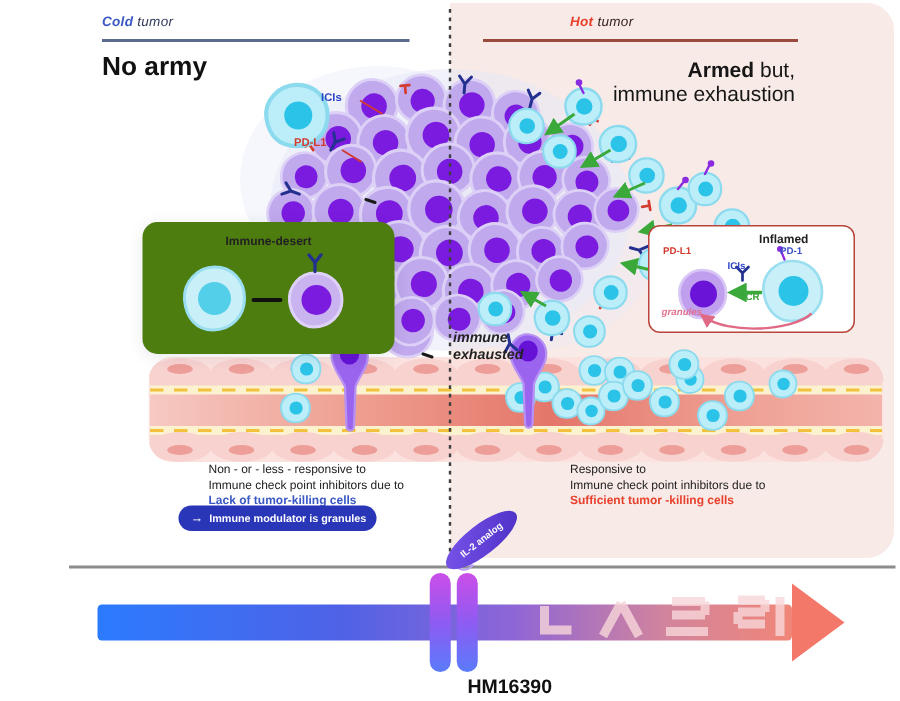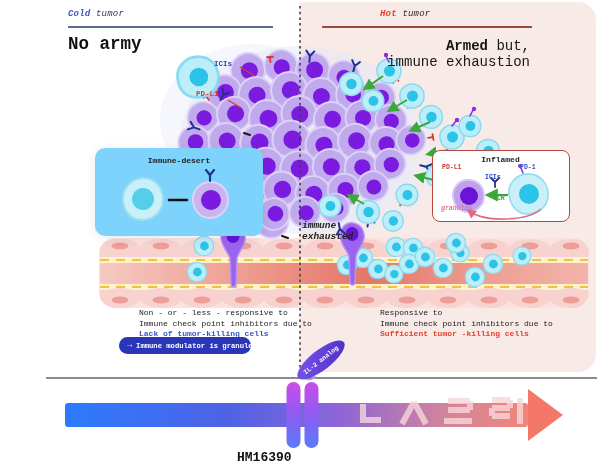--- a/index.html
+++ b/index.html
@@ -1,41 +1,41 @@
 <!DOCTYPE html>
 <html><head>
 <meta charset="utf-8">
 <style>
   html,body{margin:0;padding:0;background:#fff;}
   .canvas{position:relative;width:600px;height:467px;background:#ffffff;overflow:hidden;
-          font-family:Liberation Mono, monospace;color:#1c1c1c;}
+          font-family:Liberation Sans, sans-serif;color:#1c1c1c;}
   .abs{position:absolute;}
   
   .hot-bg{left:300px;top:2px;width:296px;height:370px;background:#f8eae7;border-radius:0 18px 18px 0;}
   
   .tag{font-size:9px;font-style:italic;letter-spacing:.2px;}
   .tag .w1{font-weight:800;}
   .tag-cold{left:68px;top:9px;}
   .tag-cold .w1{color:#3a57c4;}
   .tag-cold .w2{color:#323a5e;}
   .tag-hot{left:380px;top:9px;width:152px;text-align:left;}
   .tag-hot .w1{color:#e8402c;}
   .tag-hot .w2{color:#3a2420;}
   .rule{height:2px;}
   .rule-cold{left:68px;top:26px;width:205px;background:#5b6b8f;}
   .rule-hot{left:322px;top:26px;width:210px;background:#9c4a3e;}
   .h-cold{left:68px;top:34px;font-size:17.5px;font-weight:800;color:#111;}
   .h-hot{left:300px;top:38px;width:230px;text-align:right;font-size:14px;line-height:16px;color:#161616;font-weight:500;}
   .h-hot .hb{font-weight:800;}
   
-  .desert-box{left:95px;top:148px;width:168px;height:88px;background:#7dd3fc;border-radius:10px;
+  .desert-box{left:95px;top:148px;width:168px;height:88px;background:#4d7c0f;border-radius:10px;
               box-shadow:0 2px 10px rgba(40,40,80,.10);}
   .desert-title{left:0;top:8px;width:168px;text-align:center;font-size:8px;font-weight:700;color:#222;}
   .inflamed-box{left:432px;top:150px;width:138px;height:72px;background:#fff;border-radius:8px;border:1.4px solid #b8463c;box-sizing:border-box;}
-  .inflamed-title{left:0;top:4px;width:135px;text-align:center;font-size:8px;font-weight:700;color:#222;}
+  .inflamed-title{left:0;top:4px;width:135px;text-align:center;font-size:8px;font-weight:700;color:#222;padding-left:22px;}
   .ilbl{position:absolute;font-size:6.5px;font-weight:700;}
   
   .lbl{position:absolute;font-size:7.5px;font-weight:700;}
   .lbl-icis{left:214px;top:60px;color:#2b44c8;}
   .lbl-pdl1{left:196px;top:90px;color:#d23b2f;}
   .exhausted{left:302px;top:202px;font-size:9.5px;font-style:italic;font-weight:600;color:#222;line-height:11px;margin-top:18px;}
   
   .desc{font-size:8px;line-height:10.5px;color:#222;font-weight:500;}
   .desc-cold{left:139px;top:308px;}
   .desc-hot{left:348px;top:308px;margin-left:32px;}
@@ -43,21 +43,21 @@
   .hl-red{color:#e8402c;font-weight:700;}
   .pill{left:119px;top:337px;width:132px;height:17px;background:#2936b8;border-radius:9px;
         display:flex;align-items:center;gap:4px;padding-left:8px;box-sizing:border-box;cursor:pointer;}
   .pill .ar{color:#fff;font-size:8.5px;font-weight:700;line-height:1;}
   .pill .tx{color:#fff;font-size:7.2px;font-weight:700;white-space:nowrap;}
   
   .hline{left:46px;top:377px;width:551px;height:2px;background:#8c8c8c;}
   .badge{left:292px;top:350px;width:58px;height:20px;border-radius:50%;
          background:linear-gradient(135deg,#7a55ec,#4c2fc4);transform:rotate(-38deg);
          display:flex;align-items:center;justify-content:center;color:#fff;font-size:6.4px;font-weight:700;}
-  .drug{left:237px;top:450px;width:100px;text-align:left;font-size:13px;font-weight:800;color:#111;}
+  .drug{left:268px;top:450px;width:100px;text-align:right;font-size:13px;font-weight:800;color:#111;}
   svg{position:absolute;left:0;top:0;}
 </style>
 </head>
 <body>
 
 <div class="canvas">
 
   <div class="abs hot-bg"></div>
 
   <svg width="600" height="467" viewBox="0 0 600 467">

